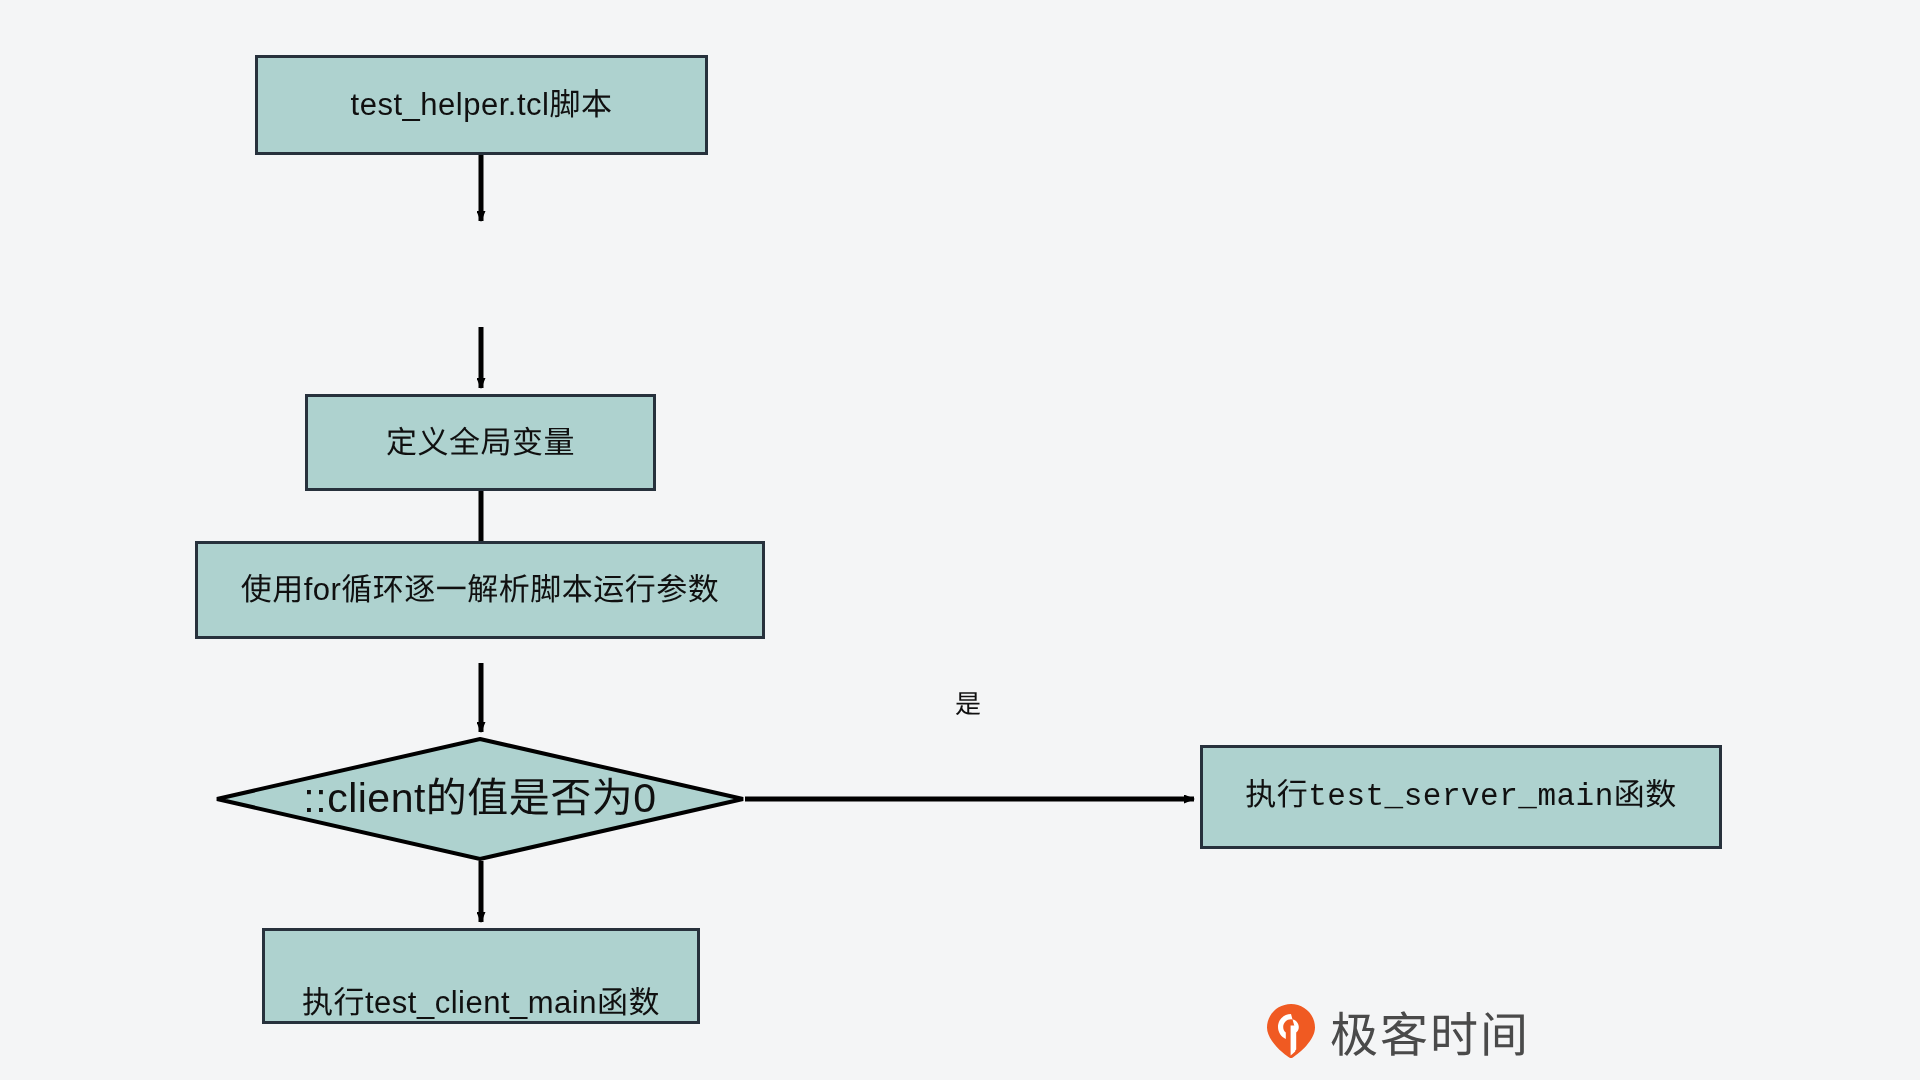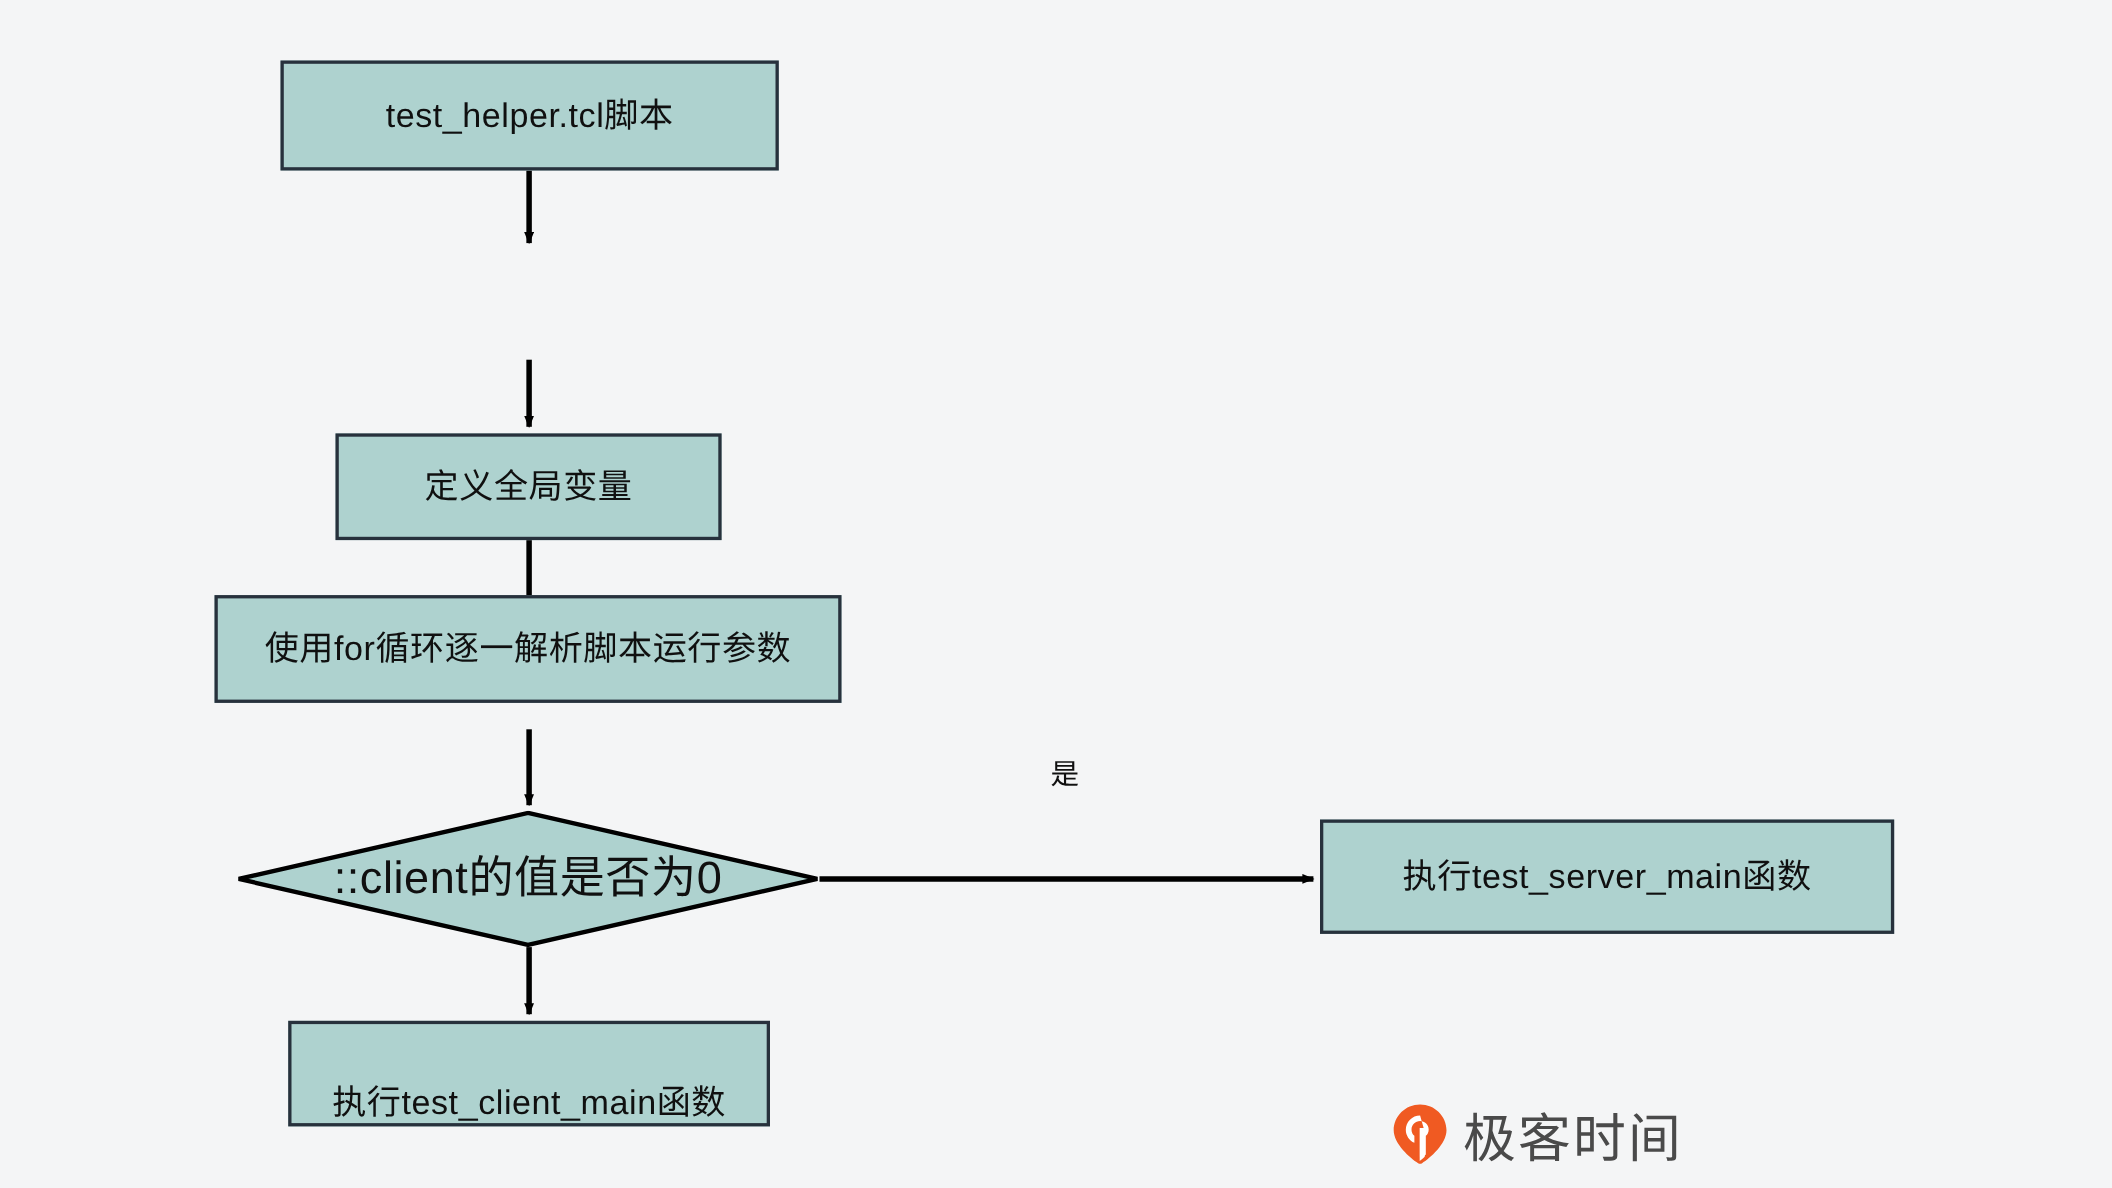--- a/index.html
+++ b/index.html
@@ -138,21 +138,21 @@
     <span>使用for循环逐一解析脚本运行参数</span>
   </div>
 
   <div class="node diamond" style="left:215px; top:737px; width:530px; height:124px;">
     <svg class="dshape" viewBox="0 0 530 124" preserveAspectRatio="none">
       <polygon points="265,2 528,62 265,122 2,62" fill="#aed2cf" stroke="#000000" stroke-width="4"></polygon>
     </svg>
     <span class="dlabel">::client的值是否为0</span>
   </div>
 
-  <div class="node" style="left:1200px; top:745px; width:522px; height:104px;">
+  <div class="node" style="left:1200px; top:745px; width:522px; height:104px;font-family:Liberation Mono, monospace;">
     <span>执行test_server_main函数</span>
   </div>
 
   <div class="node" style="left:262px; top:928px; width:438px; height:96px;align-items:flex-end;">
     <span>执行test_client_main函数</span>
   </div>
 
   <div class="edge-label" style="left:955px; top:683px;">是</div>
 
   <div id="watermark">

